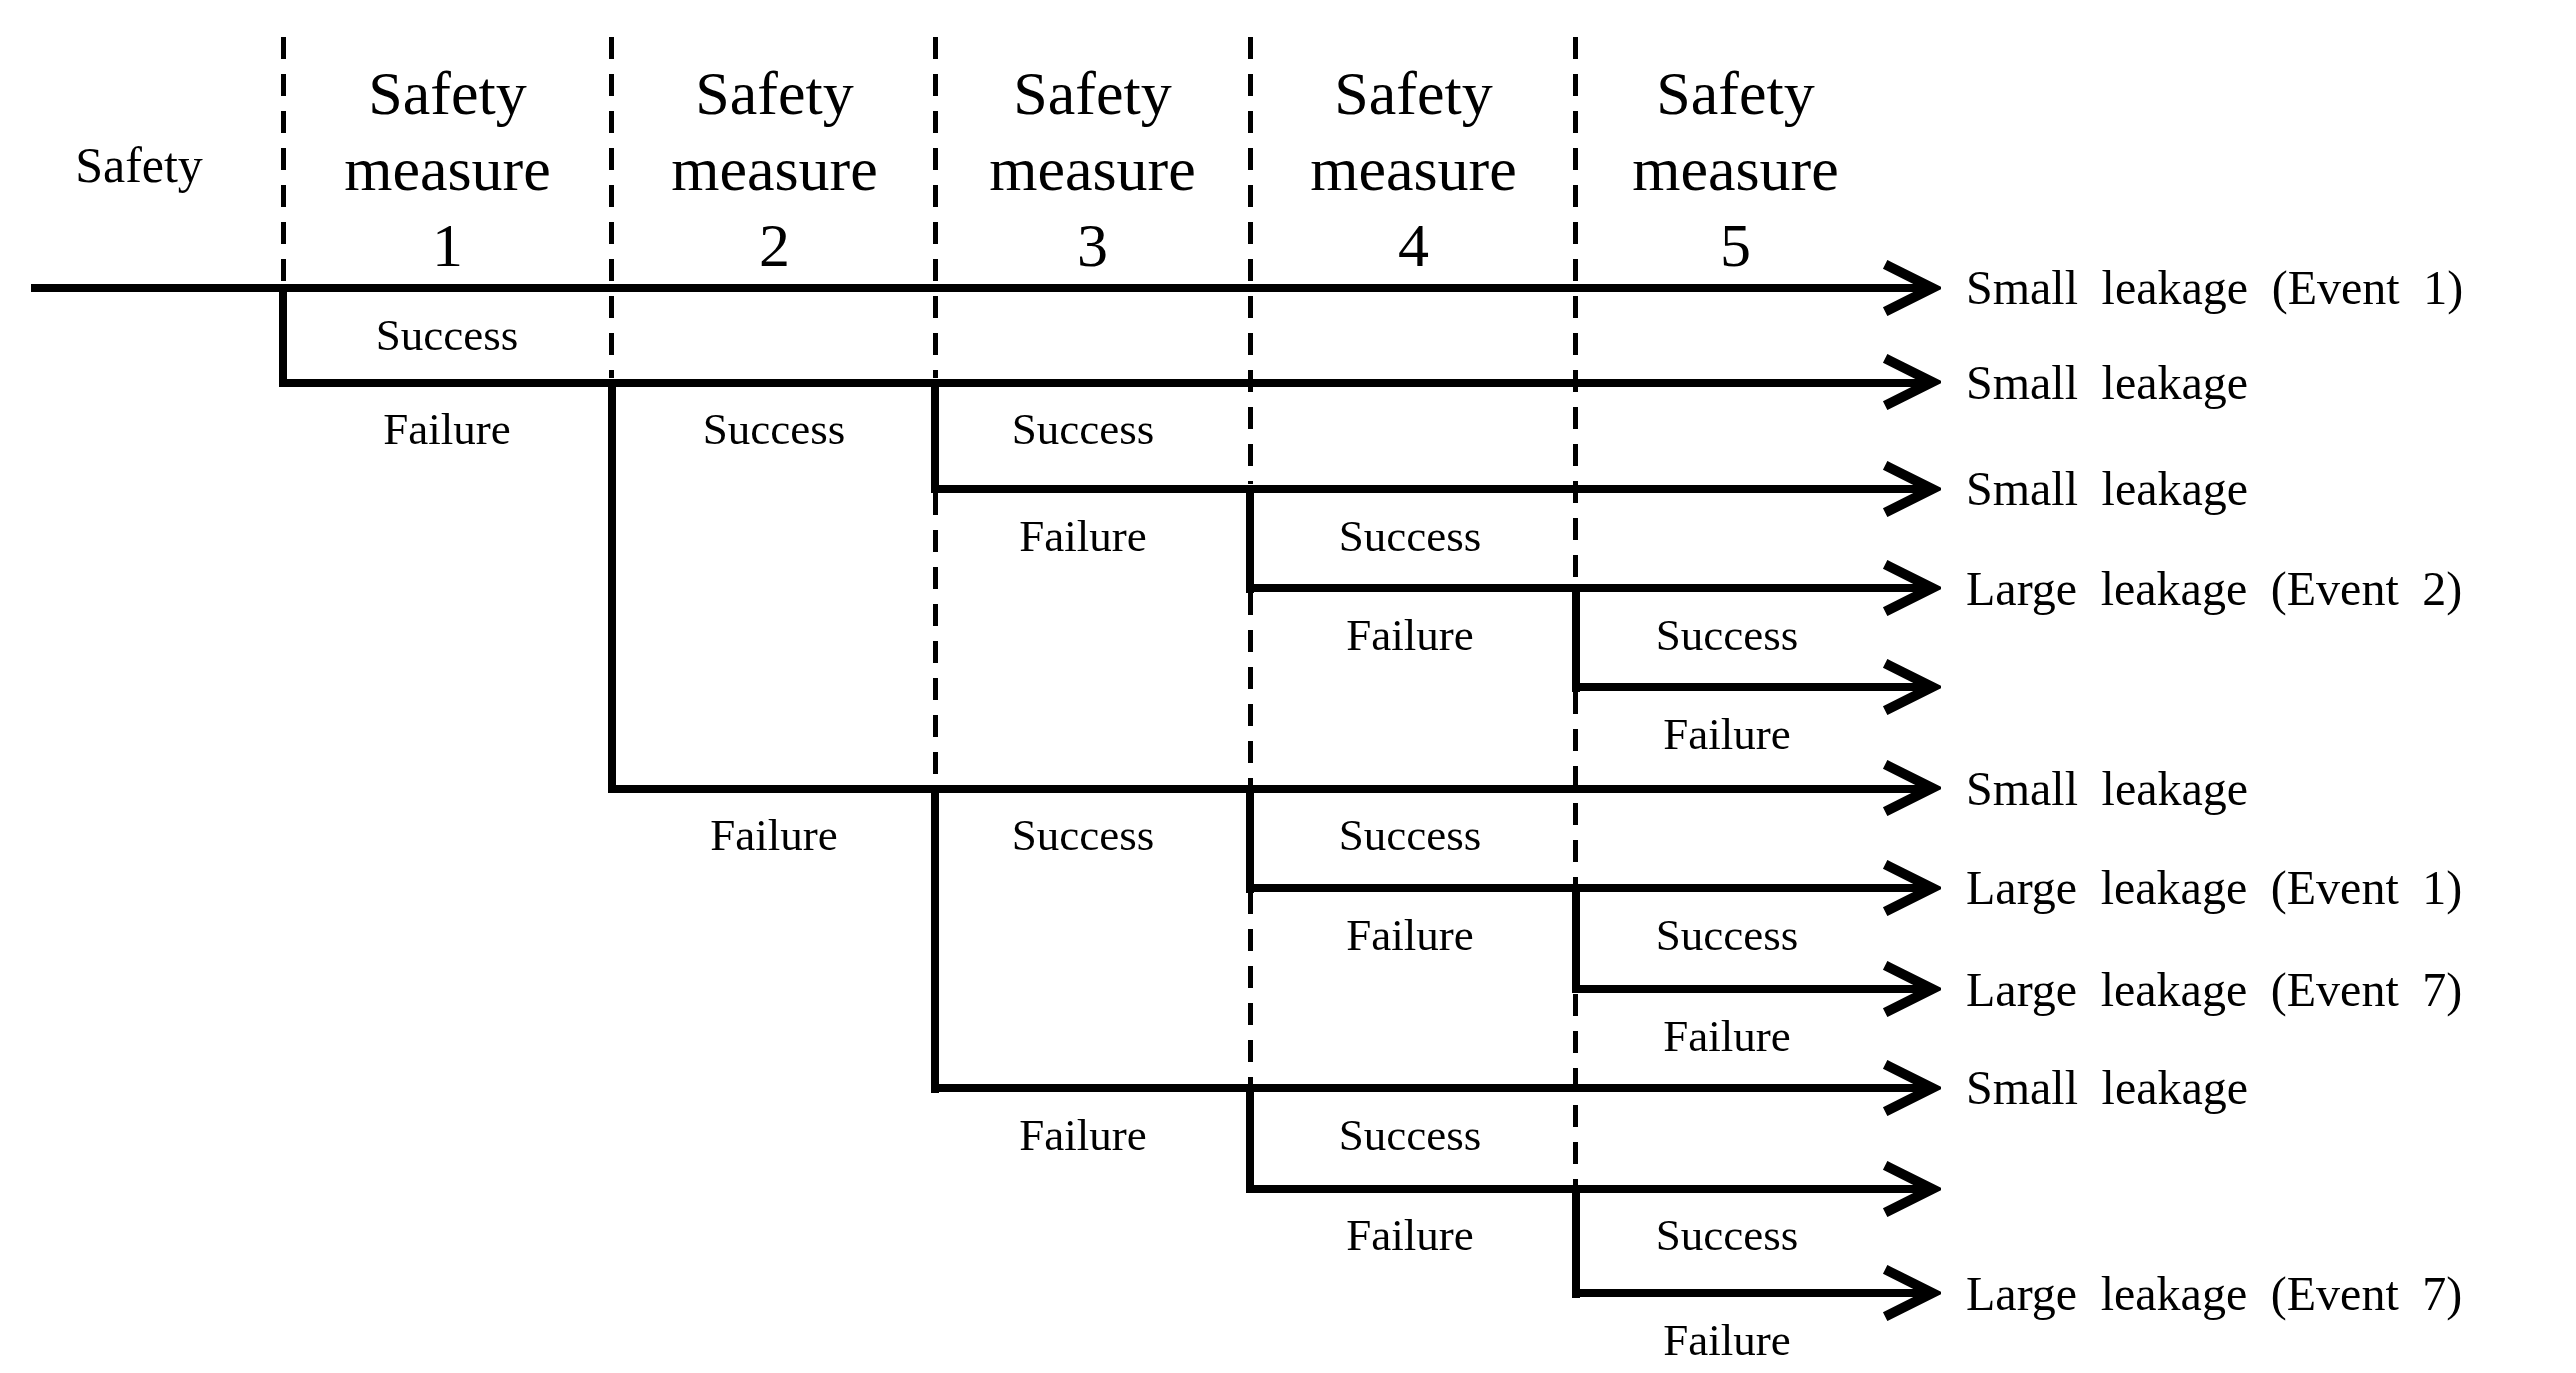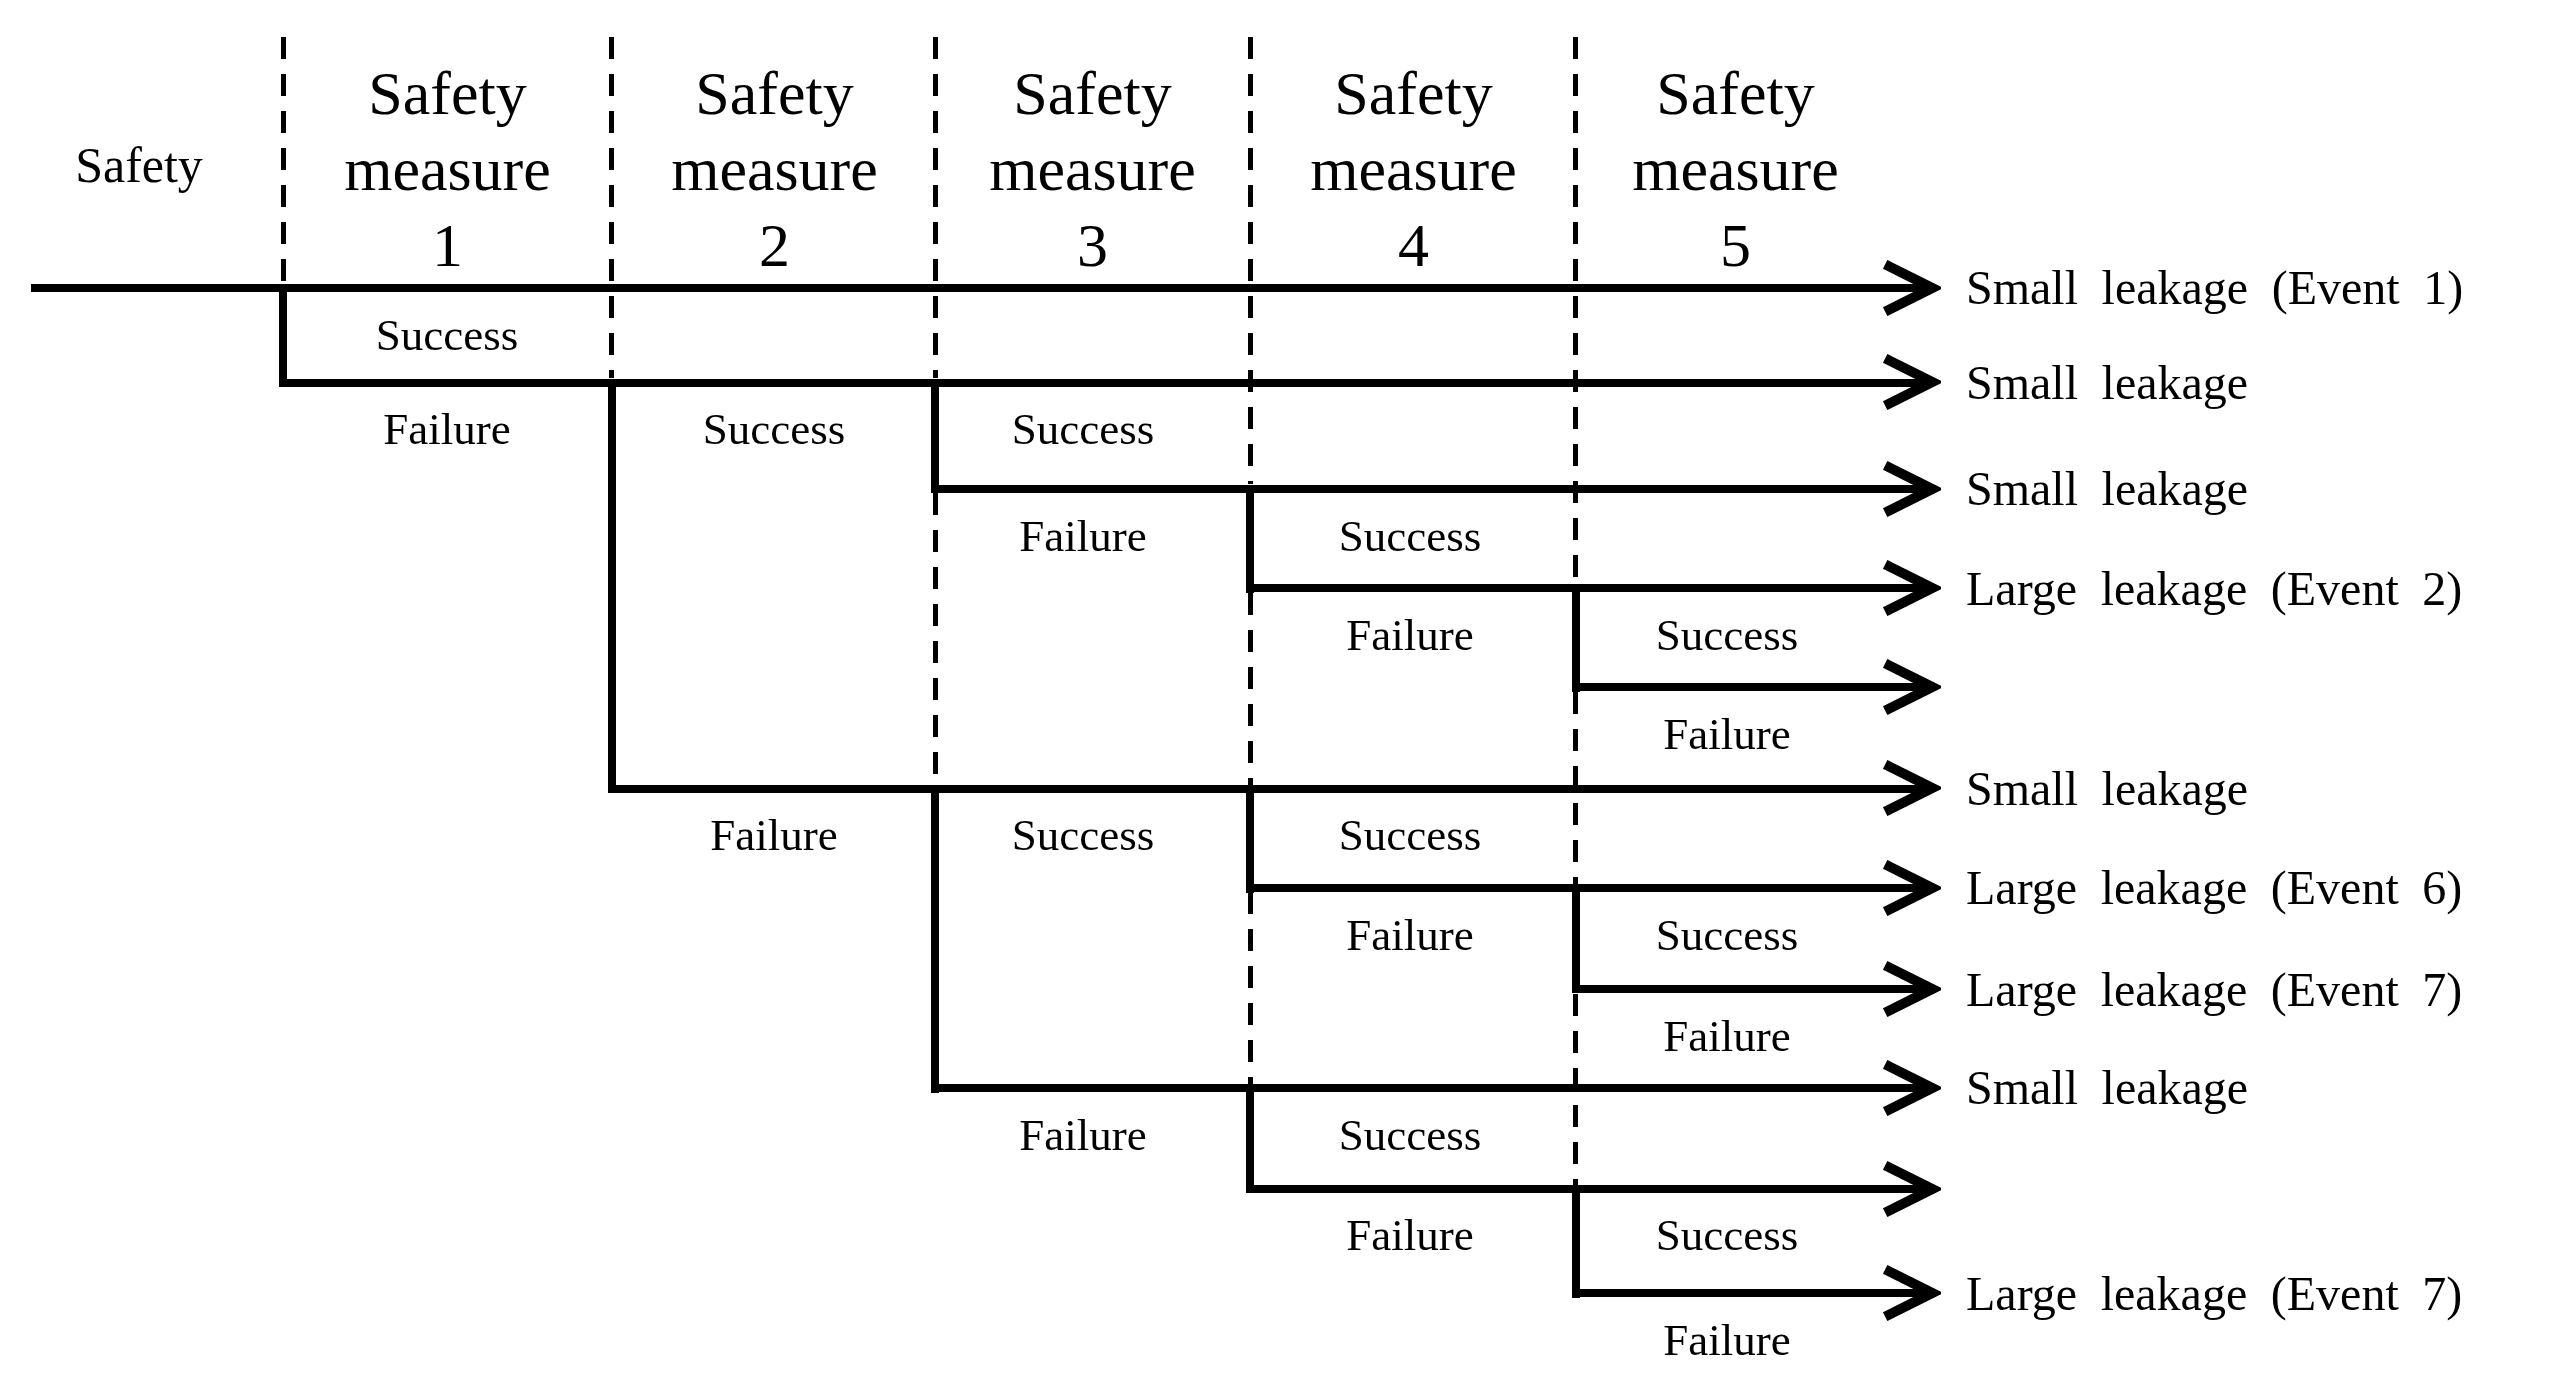--- a/index.html
+++ b/index.html
@@ -144,19 +144,19 @@
   <div class="branch-label" style="left:1410px; top:1110px;">Success</div>
   <div class="branch-label" style="left:1410px; top:1210px;">Failure</div>
   <div class="branch-label" style="left:1727px; top:1210px;">Success</div>
   <div class="branch-label" style="left:1727px; top:1315px;">Failure</div>
 
   <div class="outcome" style="left:1966px; top:258px;">Small leakage (Event 1)</div>
   <div class="outcome" style="left:1966px; top:353px;">Small leakage</div>
   <div class="outcome" style="left:1966px; top:459px;">Small leakage</div>
   <div class="outcome" style="left:1966px; top:559px;">Large leakage (Event 2)</div>
   <div class="outcome" style="left:1966px; top:759px;">Small leakage</div>
-  <div class="outcome" style="left:1966px; top:858px;">Large leakage (Event 6)</div>
+  <div class="outcome" style="left:1966px; top:858px;">Large leakage (Event 1)</div>
   <div class="outcome" style="left:1966px; top:960px;">Large leakage (Event 7)</div>
   <div class="outcome" style="left:1966px; top:1058px;">Small leakage</div>
   <div class="outcome" style="left:1966px; top:1264px;">Large leakage (Event 7)</div>
 
 </div>
 
 
 </body></html>

